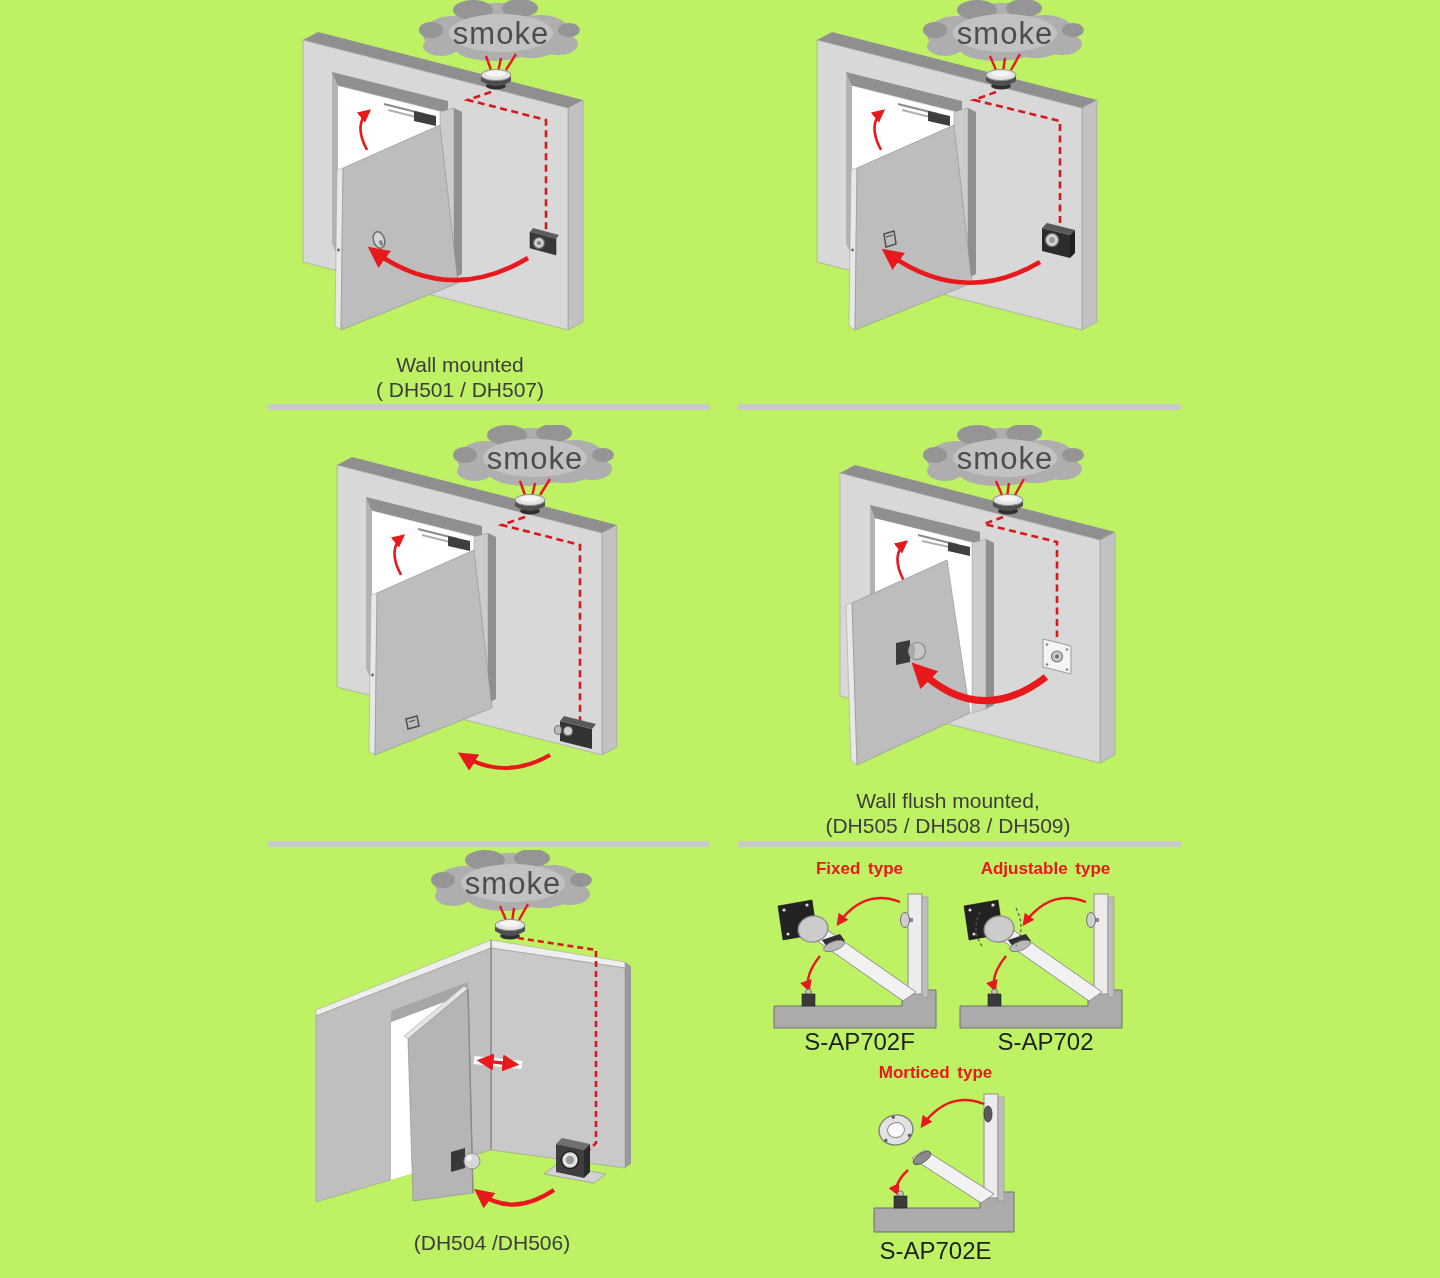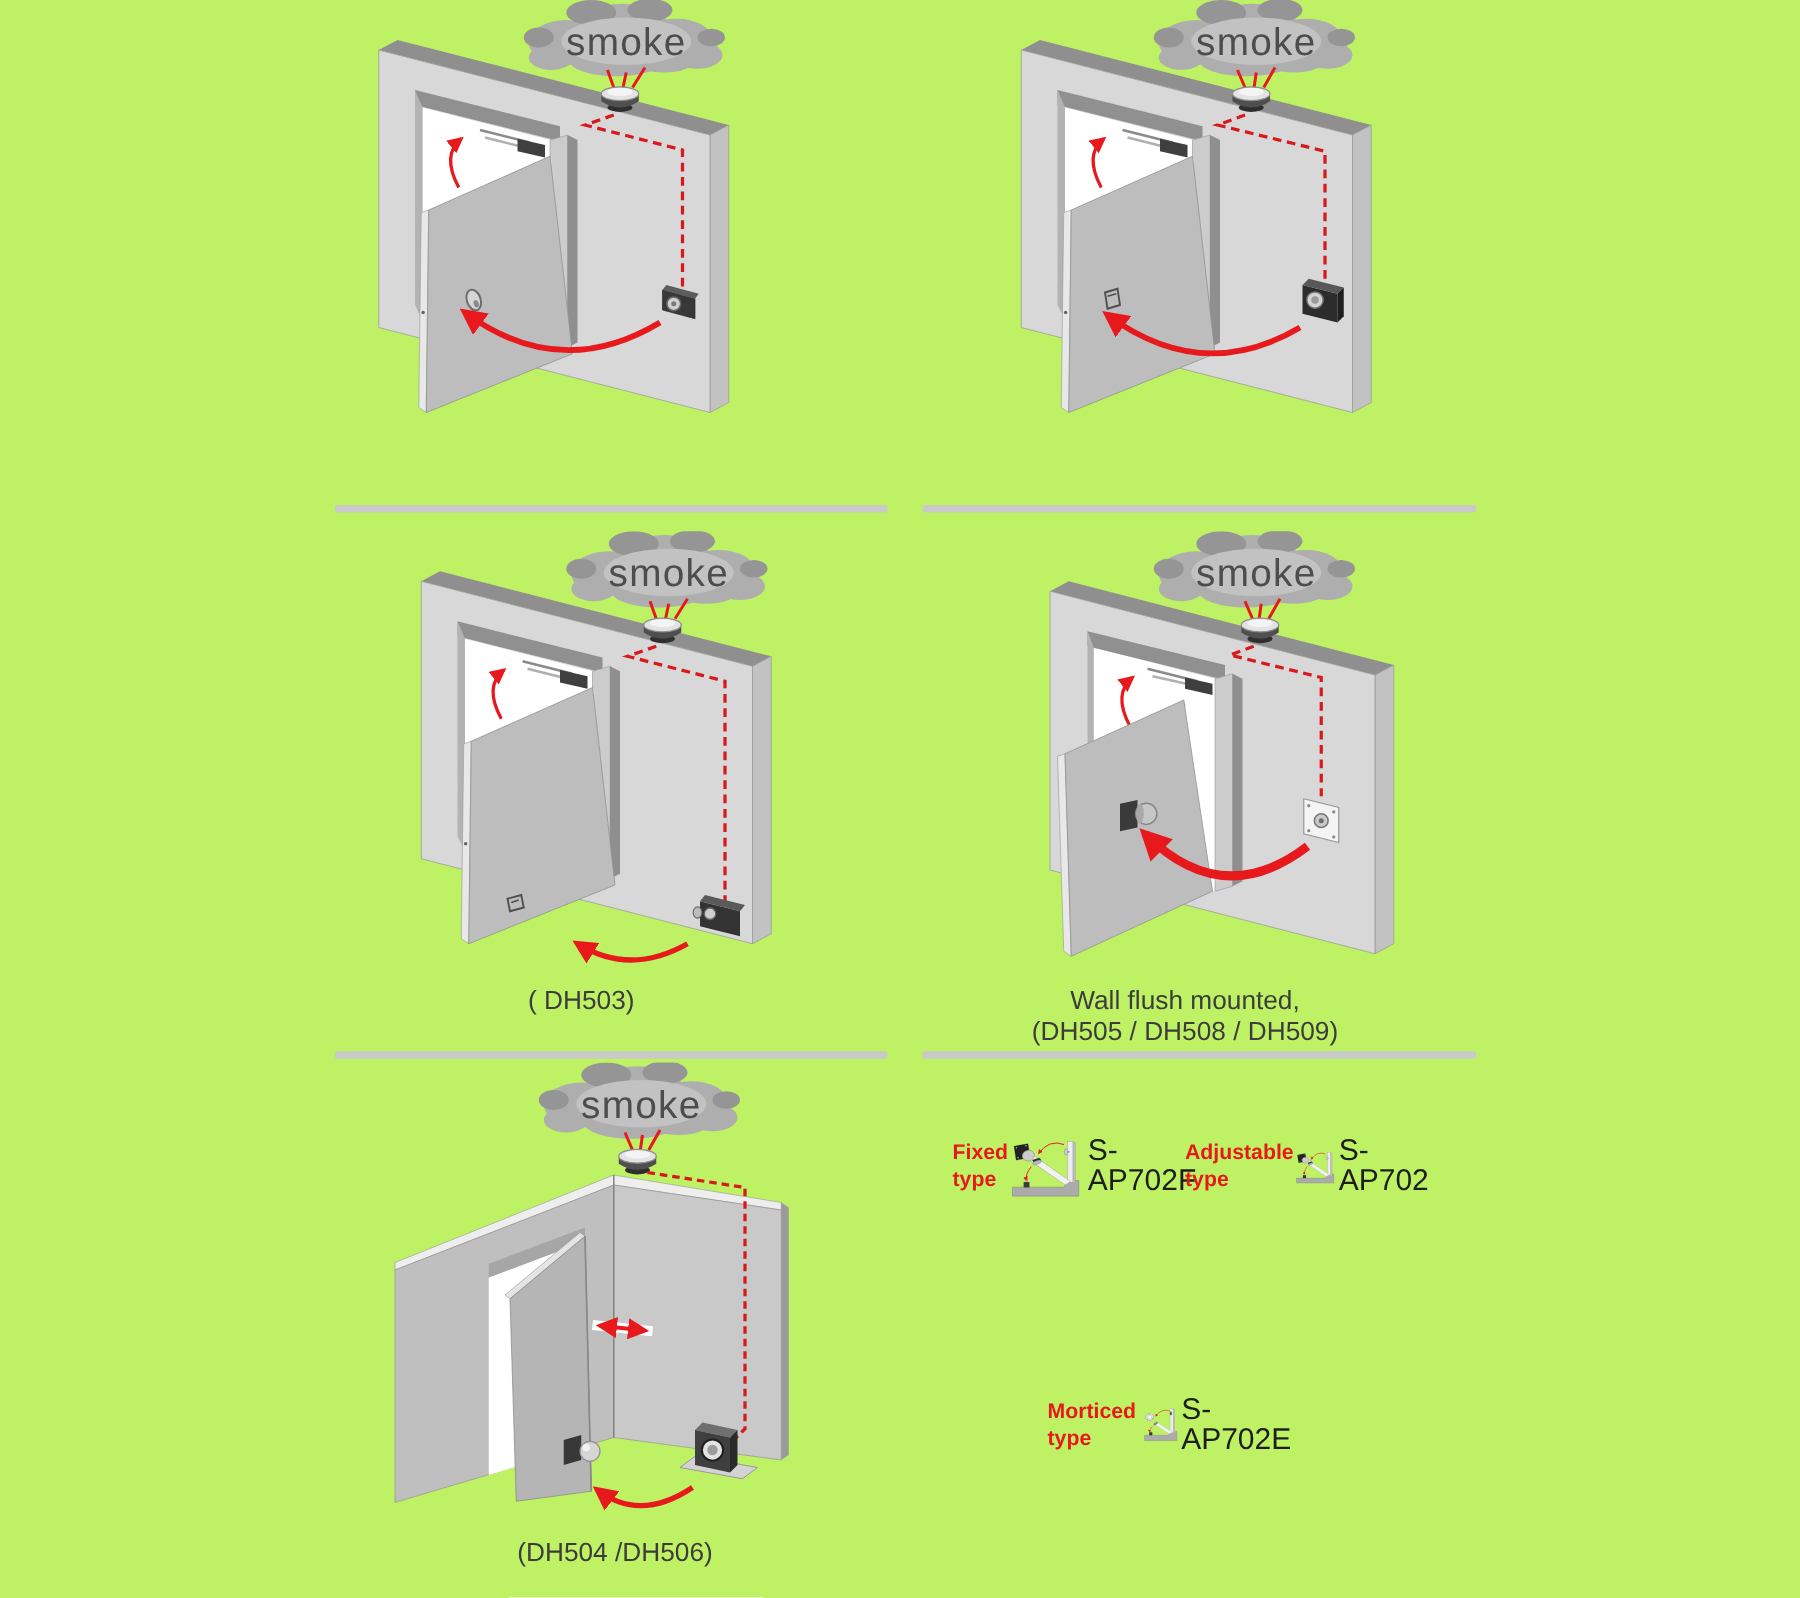--- a/index.html
+++ b/index.html
@@ -2,21 +2,21 @@
 <html><head>
 <meta charset="utf-8">
 <style>
   html,body{margin:0;padding:0;background:#ffffff;}
   body{font-family:"Liberation Sans",sans-serif;}
   .stage{position:relative;width:1440px;height:1278px;background:#bef264;overflow:hidden;}
   .illus{position:absolute;}
   .caption{position:absolute;text-align:center;color:#3c3c3c;font-size:21px;line-height:25px;}
   .caption div{white-space:pre;}
   .divider{position:absolute;height:6px;background:#c9c9c9;border-radius:2px;}
-  .mini{position:absolute;display:flex;flex-direction:row;align-items:center;}
+  .mini{position:absolute;display:flex;flex-direction:column;align-items:center;}
   .mini .type-label{color:#e8191c;font-weight:bold;font-size:17px;line-height:22px;word-spacing:3px;}
   .mini .model-label{color:#1e1e1e;font-size:24px;line-height:24px;}
   svg text.smoke{font-family:"Liberation Sans",sans-serif;font-size:31px;fill:#4d4d4d;letter-spacing:1px;}
 </style>
 </head>
 <body>
 
 <div class="stage">
 
   <svg class="illus" style="left:258px;top:0px" width="440" height="350" viewBox="0 0 440 350">
@@ -85,20 +85,24 @@
     </g>
     <path d="M 233,92 L 210,100 L 288,120 L 288,236" fill="none" stroke="#d9181c" stroke-width="2.6" stroke-dasharray="7 4.5"></path>
     <g>
       <polygon points="272,232 298,239 298,255 272,248" fill="#383838" stroke="#222222" stroke-width="0.5"></polygon>
       <polygon points="272,232 298,239 301,235 275,228" fill="#5c5c5c"></polygon>
       <circle cx="281" cy="243" r="5.5" fill="#cfcfcf" stroke="#666666" stroke-width="1.2"></circle>
       <circle cx="281" cy="243" r="2" fill="#7a7a7a"></circle>
     </g>
     <path d="M 270,258 Q 190,306 114,250" fill="none" stroke="#e8191c" stroke-width="4.6" marker-end="url(#ahb)"></path>
   </svg>
+  <div class="caption" style="left:240px;top:352px;width:440px">
+    <div>Wall mounted</div>
+    <div>( DH501 / DH507)</div>
+  </div>
 
   <svg class="illus" style="left:772px;top:0px" width="440" height="350" viewBox="0 0 440 350">
     <g>
       <polygon points="45,40 310,108 325,100 60,32" fill="#8f8f8f"></polygon>
       <polygon points="310,108 325,100 325,322 310,330" fill="#c2c2c2" stroke="#9a9a9a" stroke-width="0.6"></polygon>
       <polygon points="45,40 310,108 310,330 45,262" fill="#d8d8d8" stroke="#9a9a9a" stroke-width="0.6"></polygon>
     </g>
     <g>
       <polygon points="80,86 182,112 182,282 80,256" fill="#ffffff"></polygon>
       <polygon points="74,72 190,101 190,113 74,84" fill="#909090"></polygon>
@@ -216,21 +220,20 @@
     <path d="M 233,92 L 210,100 L 288,120 L 288,296" fill="none" stroke="#d9181c" stroke-width="2.6" stroke-dasharray="7 4.5"></path>
     <g>
       <polygon points="268,296 300,304 300,324 268,316" fill="#333333"></polygon>
       <polygon points="268,296 300,304 304,299 272,291" fill="#5a5a5a"></polygon>
       <ellipse cx="266" cy="305" rx="3.5" ry="4.5" fill="#bbbbbb" stroke="#666666" stroke-width="0.9"></ellipse>
       <circle cx="276" cy="306" r="4.6" fill="#cfcfcf" stroke="#666666" stroke-width="1.1"></circle>
     </g>
     <path d="M 258,330 Q 212,356 170,330" fill="none" stroke="#e8191c" stroke-width="4.2" marker-end="url(#ahb)"></path>
   </svg>
   <div class="caption" style="left:245px;top:788px;width:440px">
-    <div>( DH503)</div>
   </div>
 
   <svg class="illus" style="left:800px;top:425px" width="440" height="365" viewBox="0 0 440 365">
     <g>
       <polygon points="40,48 300,115 315,107 55,40" fill="#8f8f8f"></polygon>
       <polygon points="300,115 315,107 315,330 300,338" fill="#c2c2c2" stroke="#9a9a9a" stroke-width="0.6"></polygon>
       <polygon points="40,48 300,115 300,338 40,271" fill="#d8d8d8" stroke="#9a9a9a" stroke-width="0.6"></polygon>
     </g>
     <g>
       <polygon points="75,93 172,118 172,288 75,263" fill="#ffffff"></polygon>

